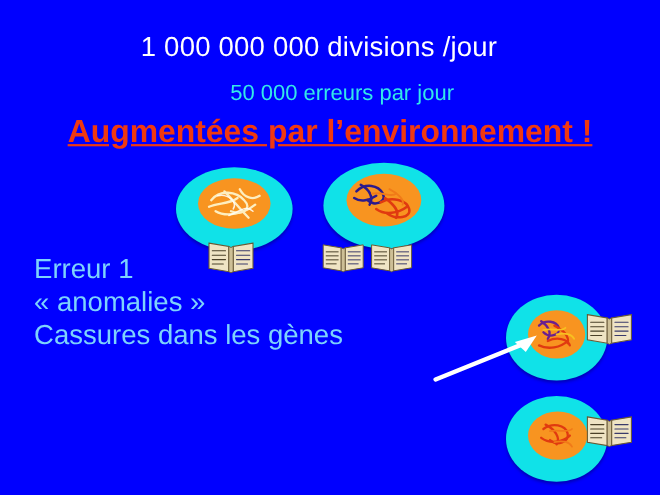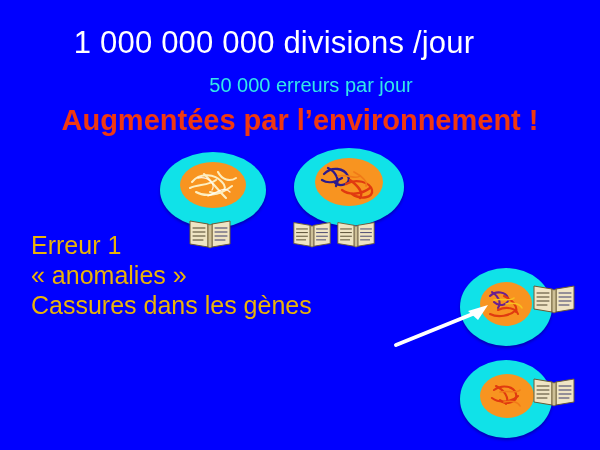--- a/index.html
+++ b/index.html
@@ -14,26 +14,26 @@
     height: 450px;
     background: #0000ff;
     overflow: hidden;
     font-family: "Liberation Sans", sans-serif;
     -webkit-font-smoothing: antialiased;
   }
 
   
   .title {
     position: absolute;
-    left: 0;
+    left: 16px;
     top: 26px;
     width: 548px;
     text-align: center;
     color: #ffffff;
-    font-size: 31px;
+    font-size: 25px;
     line-height: 34px;
     letter-spacing: 0.2px;
     white-space: nowrap;
   }
   .subtitle {
     position: absolute;
     left: 0;
     top: 74px;
     width: 600px;
     text-align: center;
@@ -47,26 +47,27 @@
     position: absolute;
     left: 0;
     top: 104px;
     width: 600px;
     text-align: center;
     color: #f03810;
     font-size: 29px;
     line-height: 33px;
     font-weight: bold;
     white-space: nowrap;
+    text-decoration: underline;
   }
 
   
   .textblock {
     position: absolute;
-    color: #eab308;
+    color: #7dd3fc;
     font-size: 25px;
     line-height: 30px;
     white-space: nowrap;
   }
   .textblock .ln { display: block; }
   #err1-block { left: 31px; top: 230px; }
   #err2-block { left: 31px; top: 340px; }
 
   
   .cell {

